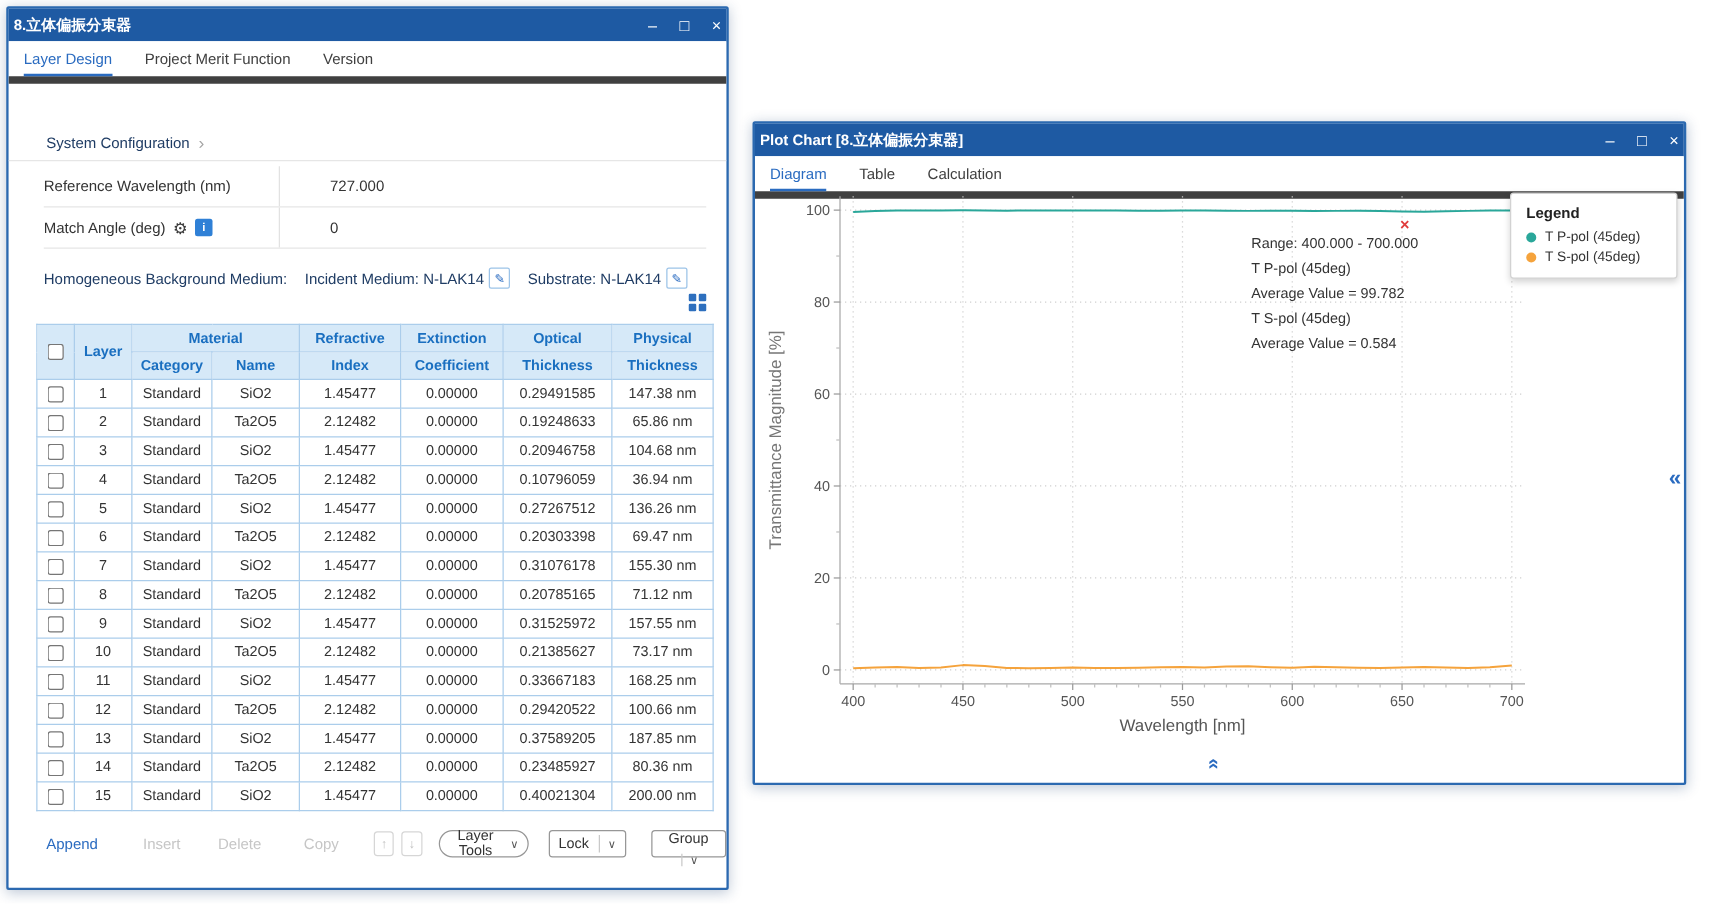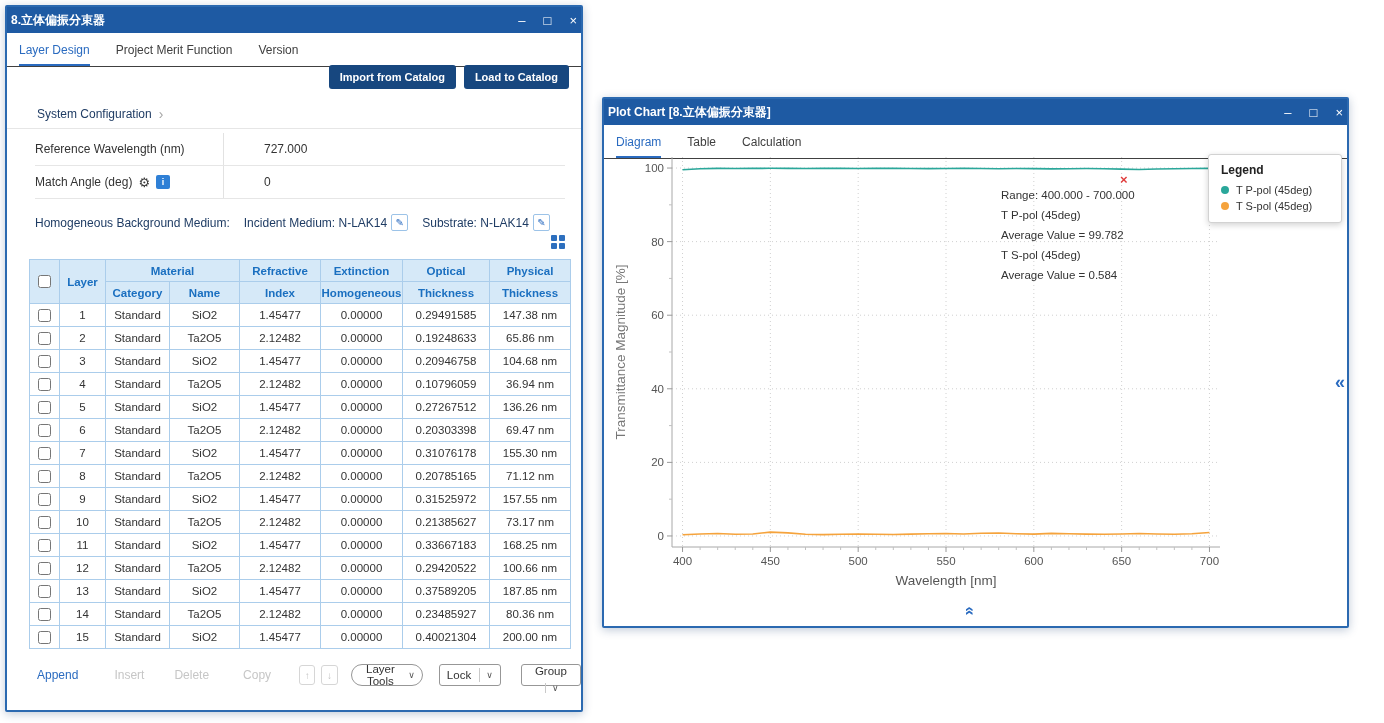--- a/index.html
+++ b/index.html
@@ -13,21 +13,21 @@
   .right-window{left:602px;top:97px;width:747px;height:531px;}
   .titlebar{height:26px;background:#1e5aa3;color:#fff;display:flex;align-items:center;
             padding:0 4px;box-sizing:border-box;}
   .titlebar .title{font-size:12px;font-weight:bold;flex:1;white-space:nowrap;}
   .controls{display:flex;gap:18px;align-items:center;}
   .ctrl{font-size:13px;line-height:1;cursor:default;}
   .win-body{position:relative;width:100%;height:calc(100% - 26px);background:#fff;}
 
   
   .tabs{position:absolute;top:0;left:0;right:0;height:34px;display:flex;align-items:center;
-        gap:26px;padding-left:12px;border-bottom:1px solid #404040;box-sizing:border-box;}
+        gap:26px;padding-left:12px;border-bottom:6px solid #404040;box-sizing:border-box;}
   .tab{font-size:12px;color:#404040;position:relative;height:100%;display:flex;align-items:center;cursor:pointer;}
   .tab.active{color:#2a6bc0;}
   .tab.active::after{content:"";position:absolute;left:0;right:0;bottom:0;height:2px;background:#2a6bc0;}
 
   
   .catalog-row{position:absolute;top:32px;right:12px;display:flex;gap:8px;}
   .btn-primary{background:#17477f;color:#fff;font-size:11px;font-weight:bold;padding:6px 11px;
                border:none;border-radius:3px;cursor:pointer;font-family:inherit;}
   .sysconf{position:absolute;top:66px;left:0;right:0;height:30px;display:flex;align-items:center;
            padding-left:30px;border-bottom:1px solid #e6e6e6;box-sizing:border-box;gap:7px;}
@@ -107,24 +107,20 @@
       </span>
     </header>
     <div class="win-body">
 
       <nav class="tabs">
         <span class="tab active">Layer Design</span>
         <span class="tab">Project Merit Function</span>
         <span class="tab">Version</span>
       </nav>
 
-      <div class="catalog-row">
-        <button class="btn-primary">Import from Catalog</button>
-        <button class="btn-primary">Load to Catalog</button>
-      </div>
 
       <div class="sysconf">
         <span class="sysconf-label">System Configuration</span>
         <span class="sysconf-chev">›</span>
       </div>
 
       <div class="fields">
         <div class="field-row">
           <span class="field-label">
             <span>Reference Wavelength (nm)</span>
@@ -176,21 +172,21 @@
             <th colspan="2">Material</th>
             <th>Refractive</th>
             <th>Extinction</th>
             <th>Optical</th>
             <th>Physical</th>
           </tr>
           <tr>
             <th>Category</th>
             <th>Name</th>
             <th>Index</th>
-            <th>Homogeneous</th>
+            <th>Coefficient</th>
             <th>Thickness</th>
             <th>Thickness</th>
           </tr>
         </thead>
         <tbody>
             <tr>
               <td><input type="checkbox" style=""></td>
               <td>1</td>
               <td>Standard</td>
               <td>SiO2</td>

